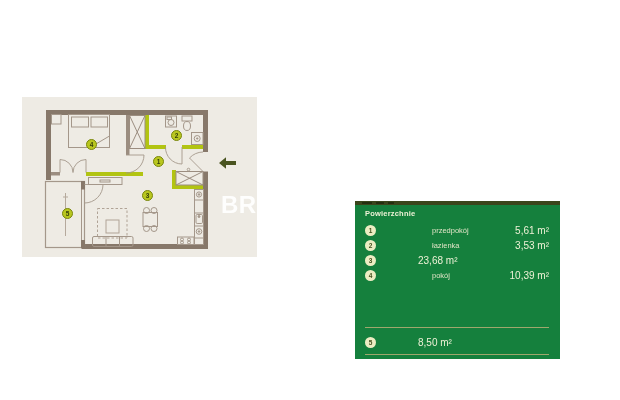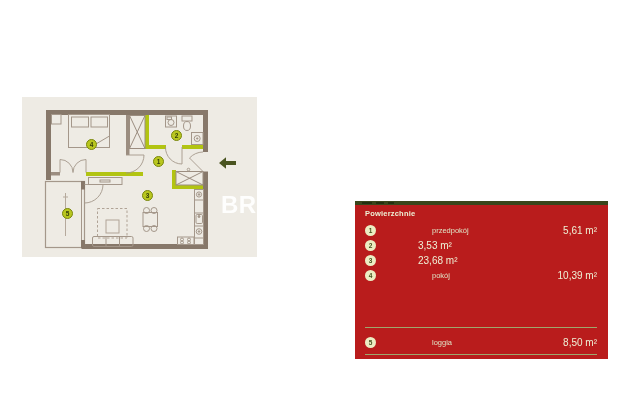--- a/index.html
+++ b/index.html
@@ -26,21 +26,21 @@
   .m5 { left:40px;  top:111px; }
   .watermark {
     position:absolute; left:199px; top:94px; color:rgba(255,255,255,0.93);
     font-size:24px; font-weight:bold; letter-spacing:0.5px; white-space:nowrap;
   }
   
   .arrow-icon { position:absolute; left:219px; top:156px; width:17px; height:14px; }
   
   .panel {
     position:absolute; left:355px; top:201px; width:205px; height:158px;
-    background:#b91c1c; color:#e3e7c8;padding-left:48px;
+    background:#15803d; color:#e3e7c8;
   }
   .panel-strip { position:absolute; left:0; right:0; top:0; height:4px; background:#3a451b; }
   .strip-dash { position:absolute; top:1px; height:2px; background:#242e10; }
   .sd1 { left:7px;  width:10px; }
   .sd2 { left:21px; width:8px; }
   .sd3 { left:33px; width:6px; }
   .panel-title {
     position:absolute; left:10px; top:8px; font-size:7.5px; font-weight:bold;
     color:#eef1d6; letter-spacing:0.2px;
   }
@@ -208,39 +208,39 @@
     <div class="panel-title">Powierzchnie</div>
 
     <div class="rows">
       <div class="row">
         <span class="row-circle">1</span>
         <span class="row-label">przedpokój</span>
         <span class="row-area">5,61 m²</span>
       </div>
       <div class="row">
         <span class="row-circle">2</span>
+        <span class="row-label">łazienka</span>
         <span class="row-area">3,53 m²</span>
       </div>
       <div class="row">
         <span class="row-circle">3</span>
         <span class="row-area">23,68 m²</span>
       </div>
       <div class="row">
         <span class="row-circle">4</span>
         <span class="row-label">pokój</span>
         <span class="row-area">10,39 m²</span>
       </div>
     </div>
 
     <div class="divider div1"></div>
 
     <div class="row5wrap">
       <div class="row">
         <span class="row-circle">5</span>
-        <span class="row-label">loggia</span>
         <span class="row-area">8,50 m²</span>
       </div>
     </div>
 
     <div class="divider div2"></div>
   </div>
 
 </div>
 
 </body></html>

